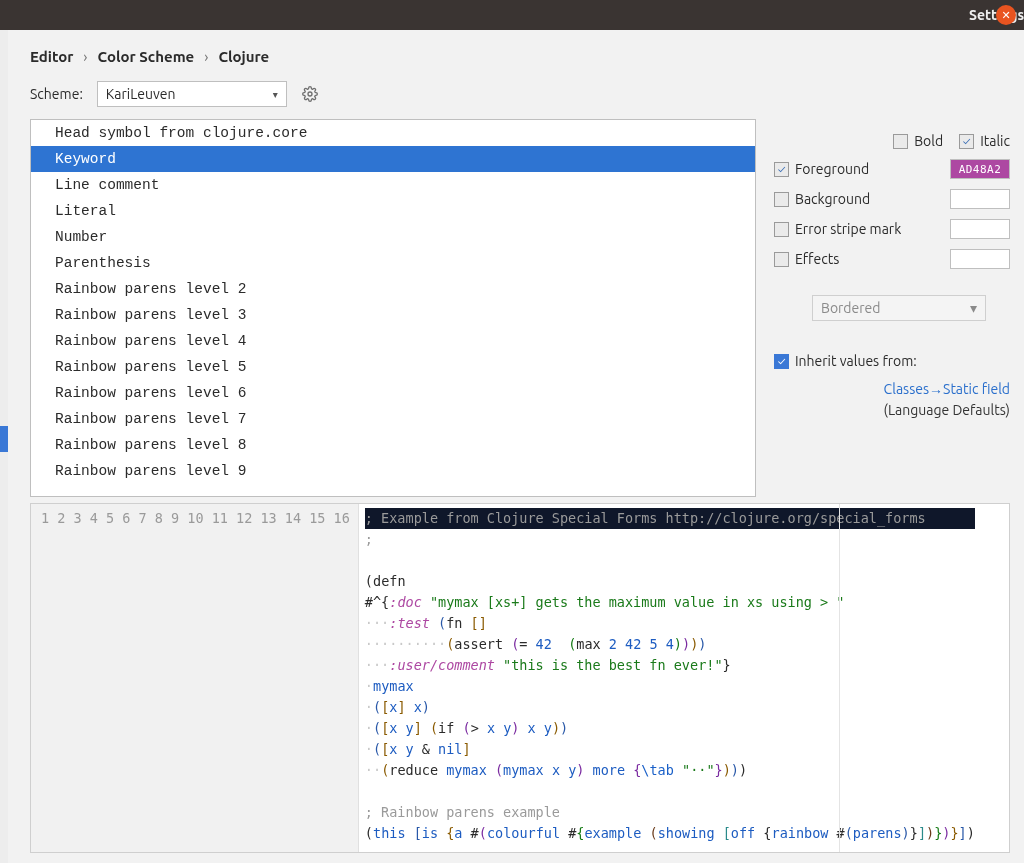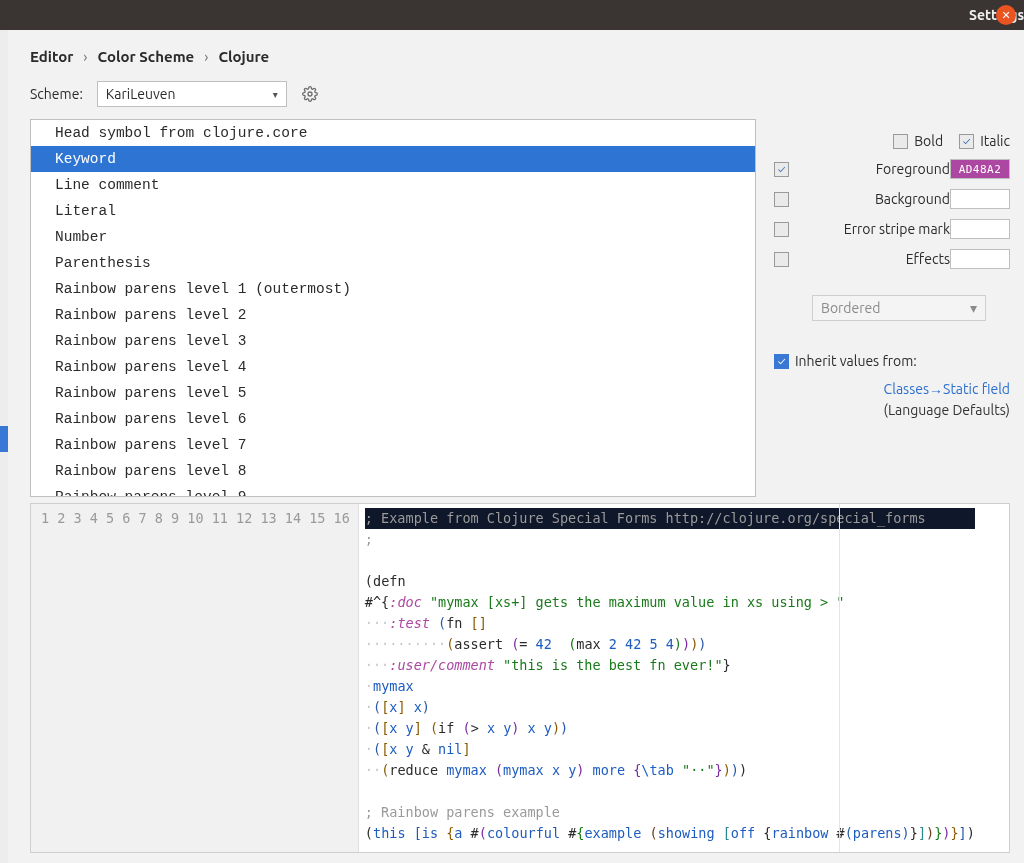--- a/index.html
+++ b/index.html
@@ -22,21 +22,21 @@
   .scheme-row label { font-size: 14px; }
   .scheme-select { min-width: 190px; height: 26px; border: 1px solid #bfbfbf; background: #fff; display: flex; align-items: center; padding: 12px 8px; justify-content: space-between; cursor: pointer; }
   .scheme-select .arrow { color: #555; font-size: 10px; }
   .gear { width: 18px; height: 18px; display: inline-flex; align-items: center; justify-content: center; color: #555; cursor: pointer; }
   
   .upper { display: flex; gap: 18px; height: 378px; }
   .attr-list { flex: 1; border: 1px solid #bfbfbf; background: #fff; overflow: hidden; font-family: Liberation Mono, monospace; }
   .attr-list .item { padding: 2px 0 2px 24px; font-size: 14.5px; line-height: 22px; cursor: pointer; white-space: nowrap; }
   .attr-list .item.sel { background: #2e74d2; color: #fff; }
   .props { width: 236px; padding-top: 14px; font-size: 14px; }
-  .props .row { display: flex; align-items: center; margin-bottom: 10px; text-align: right; }
+  .props .row { display: flex; align-items: center; margin-bottom: 10px; }
   .font-row { justify-content: flex-end; gap: 16px; }
   .chk { width: 15px; height: 15px; border: 1px solid #9a9a9a; background: #fff; display: inline-flex; align-items: center; justify-content: center; font-size: 11px; color: #3b6fb5; margin-right: 6px; cursor: pointer; }
   .chk.disabled { background: #eaeaea; }
   .chk.checked::after { content: "✓"; }
   .row label { flex: 1; }
   .swatch { width: 60px; height: 20px; border: 1px solid #bfbfbf; background: #fff; }
   .swatch.fg { background: #ad48a2; color: #fff; font-family: monospace; font-size: 11px; display: flex; align-items: center; justify-content: center; letter-spacing: .5px; }
   .effect-select { margin-left: 38px; width: 174px; height: 26px; border: 1px solid #cfcfcf; background: #f4f4f4; color: #8a8a8a; display: flex; align-items: center; justify-content: space-between; padding: 0 8px; margin-top: 16px; }
   .inherit { margin-top: 32px; }
   .inherit .hdr { display: flex; align-items: center; font-weight: 400; }
@@ -104,21 +104,20 @@
     </div>
 
     <div class="upper">
       <div class="attr-list">
         <div class="item">Head symbol from clojure.core</div>
         <div class="item sel">Keyword</div>
         <div class="item">Line comment</div>
         <div class="item">Literal</div>
         <div class="item">Number</div>
         <div class="item">Parenthesis</div>
-        <div class="item">Rainbow parens level 1 (outermost)</div>
         <div class="item">Rainbow parens level 2</div>
         <div class="item">Rainbow parens level 3</div>
         <div class="item">Rainbow parens level 4</div>
         <div class="item">Rainbow parens level 5</div>
         <div class="item">Rainbow parens level 6</div>
         <div class="item">Rainbow parens level 7</div>
         <div class="item">Rainbow parens level 8</div>
         <div class="item">Rainbow parens level 9</div>
 
       </div>

